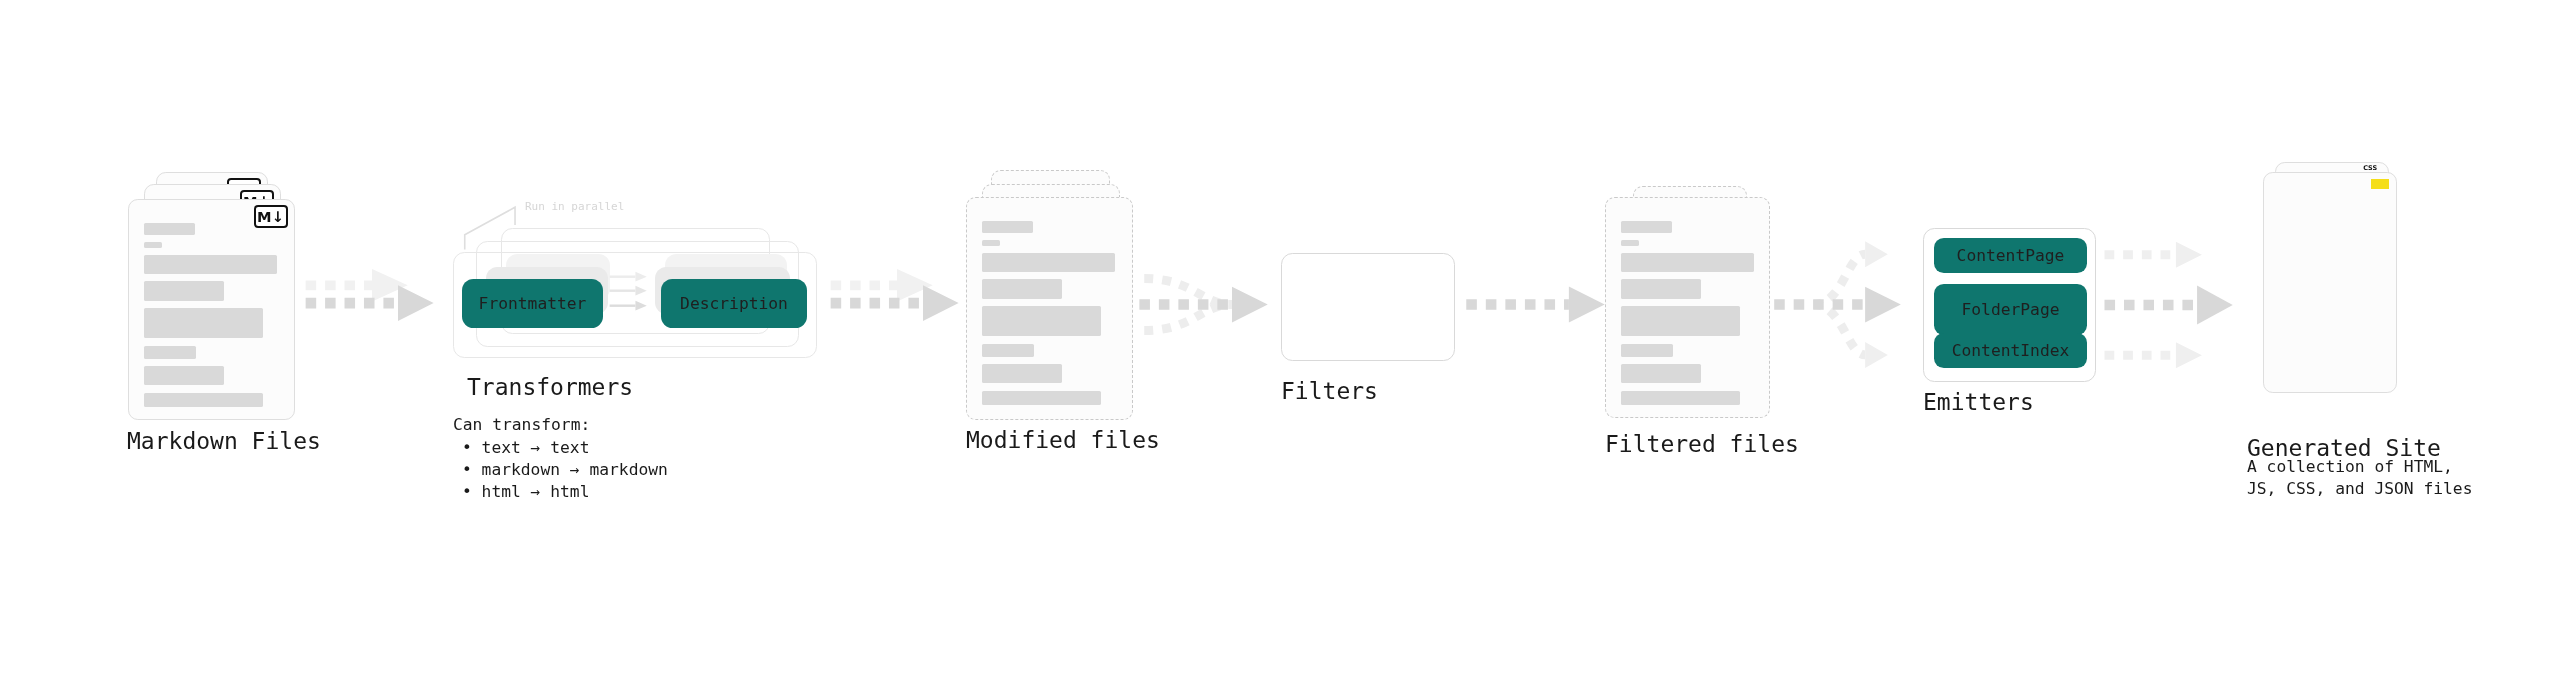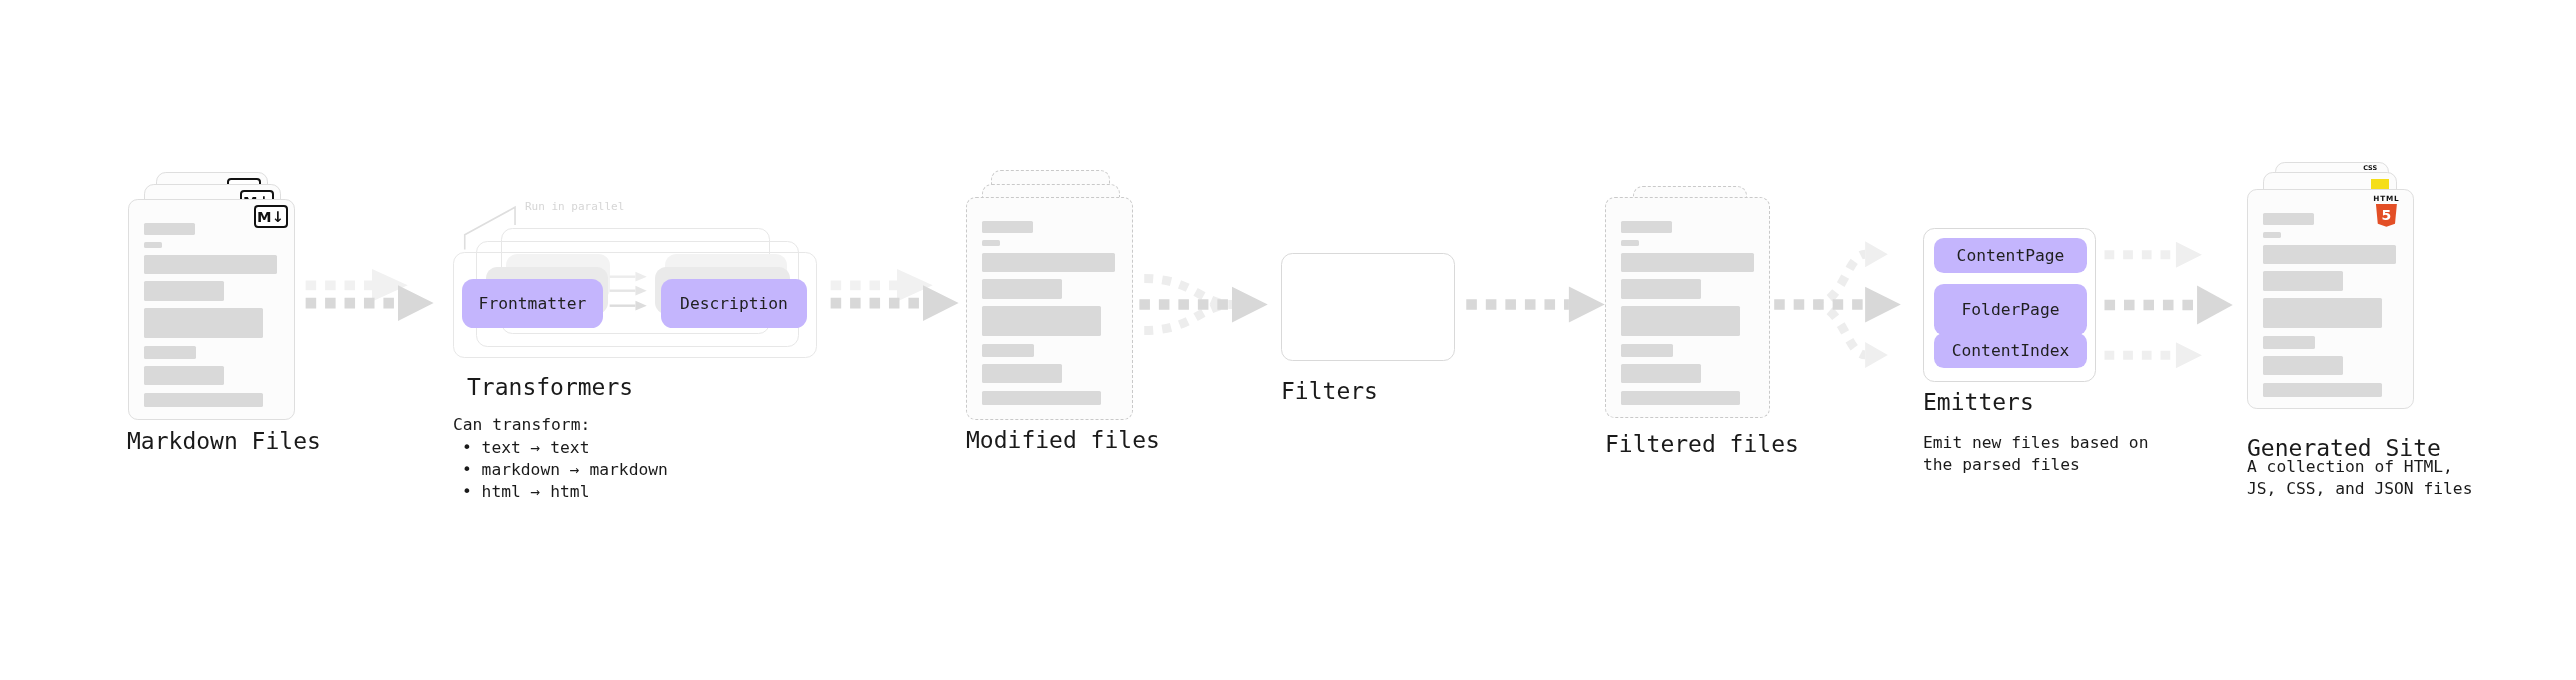--- a/index.html
+++ b/index.html
@@ -5,21 +5,21 @@
   html,body{margin:0;padding:0;background:#ffffff;}
   .canvas{position:relative;width:2576px;height:681px;background:#ffffff;overflow:hidden;
           font-family:"DejaVu Sans Mono",monospace;color:#1a1a1a;}
   .card{position:absolute;background:#fcfcfc;border:1.6px solid #dedede;border-radius:9.8px;box-sizing:border-box;}
   .card.dashed{border:1.6px dashed #c9c9c9;background:#fcfcfc;}
   .doc-bars{position:absolute;left:14.6px;top:23px;display:flex;flex-direction:column;gap:7.3px;}
   .bar{background:#d9d9d9;border-radius:1.6px;}
   .stage-label{position:absolute;font-size:23px;line-height:24.4px;color:#1a1a1a;white-space:nowrap;}
   .stage-desc{position:absolute;font-size:16.3px;line-height:22px;color:#1a1a1a;white-space:nowrap;}
   .annotation{position:absolute;font-size:11px;line-height:18px;color:#d6d6d6;white-space:nowrap;}
-  .pill{position:absolute;background:#c4b5fd;border-radius:11.4px;display:flex;align-items:center;justify-content:center;
+  .pill{position:absolute;background:#0f766e;border-radius:11.4px;display:flex;align-items:center;justify-content:center;
         font-size:16.3px;color:#1f1f1f;white-space:nowrap;box-sizing:border-box;}
   .ghost{position:absolute;border-radius:11.4px;}
   .obox{position:absolute;border:1.6px solid #e7e7e7;border-radius:11.4px;box-sizing:border-box;}
   .frame{position:absolute;border:1.6px solid #d9d9d9;border-radius:11.4px;background:#ffffff;box-sizing:border-box;}
   .md-badge{position:absolute;right:6.5px;top:4.9px;width:34px;height:23px;border:2.4px solid #111111;border-radius:4.1px;
             background:#ffffff;display:flex;align-items:center;justify-content:center;
             font-family:"DejaVu Sans",sans-serif;font-weight:bold;font-size:14.6px;color:#111111;box-sizing:border-box;}
   .h5-badge{position:absolute;right:8.1px;top:4.9px;width:37px;text-align:center;}
   .h5-text{font-family:"DejaVu Sans",sans-serif;font-weight:bold;font-size:7.3px;letter-spacing:0.8px;color:#111111;line-height:8.1px;}
   .h5-shield{width:21px;height:23px;margin:0.8px auto 0;background:#e34f26;
@@ -177,61 +177,39 @@
   <div class="pill" style="left:1934px;top:238px;width:153px;height:35px;border-radius:9.8px">
       <span>ContentPage</span>
     </div>
   <div class="pill" style="left:1934px;top:284px;width:153px;height:51px;border-radius:9.8px">
       <span>FolderPage</span>
     </div>
   <div class="pill" style="left:1934px;top:333px;width:153px;height:35px;border-radius:9.8px">
       <span>ContentIndex</span>
     </div>
   <div class="stage-label" style="left:1923px;top:390px">Emitters</div>
-  <div class="stage-desc" style="left:1923px;top:432px">
-    <div>Emit new files based on</div>
-    <div>the parsed files</div>
-  </div>
 
   <svg style="left:2101px;top:236px" width="145" height="138" viewBox="0 0 178 170">
     <line x1="4" y1="23" x2="92" y2="23" stroke="#efefef" stroke-width="11" stroke-dasharray="12 11"></line>
     <polygon points="92,7 124,23 92,39" fill="#efefef"></polygon>
     <line x1="4" y1="85" x2="118" y2="85" stroke="#d8d8d8" stroke-width="13" stroke-dasharray="13 11"></line>
     <polygon points="118,61 162,85 118,109" fill="#d8d8d8"></polygon>
     <line x1="4" y1="147" x2="92" y2="147" stroke="#efefef" stroke-width="11" stroke-dasharray="12 11"></line>
     <polygon points="92,131 124,147 92,163" fill="#efefef"></polygon>
   </svg>
 
   <div class="card" style="left:2275px;top:162px;width:114px;height:221px">
     <div class="css-badge">
       <div class="css-text">CSS</div>
       <div class="css-bar"></div>
     </div>
   </div>
   <div class="card" style="left:2263px;top:172px;width:134px;height:221px">
     <div class="js-badge"></div>
   </div>
-  <div class="card" style="left:2247px;top:189px;width:167px;height:220px">
-    <div class="h5-badge">
-      <div class="h5-text">HTML</div>
-      <div class="h5-shield">
-        <span class="h5-five">5</span>
-      </div>
-    </div>
-    <div class="doc-bars">
-      <div class="bar" style="width:51px;height:12.2px"></div>
-      <div class="bar" style="width:18.7px;height:5.7px"></div>
-      <div class="bar" style="width:133px;height:18.7px"></div>
-      <div class="bar" style="width:80px;height:19.5px"></div>
-      <div class="bar" style="width:119px;height:30px"></div>
-      <div class="bar" style="width:52px;height:13px"></div>
-      <div class="bar" style="width:80px;height:19.5px"></div>
-      <div class="bar" style="width:119px;height:14px"></div>
-    </div>
-  </div>
   <div class="stage-label" style="left:2247px;top:436px">Generated Site</div>
   <div class="stage-desc" style="left:2247px;top:456px">
     <div>A collection of HTML,</div>
     <div>JS, CSS, and JSON files</div>
   </div>
 
 </div>
 
 
 </body></html>

